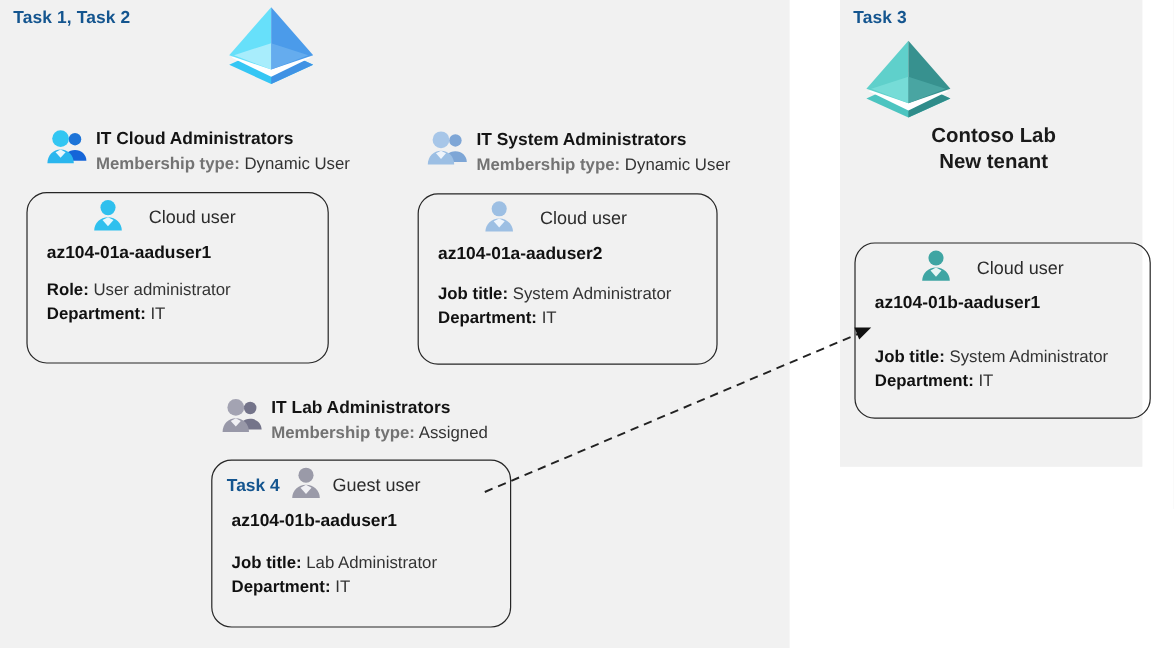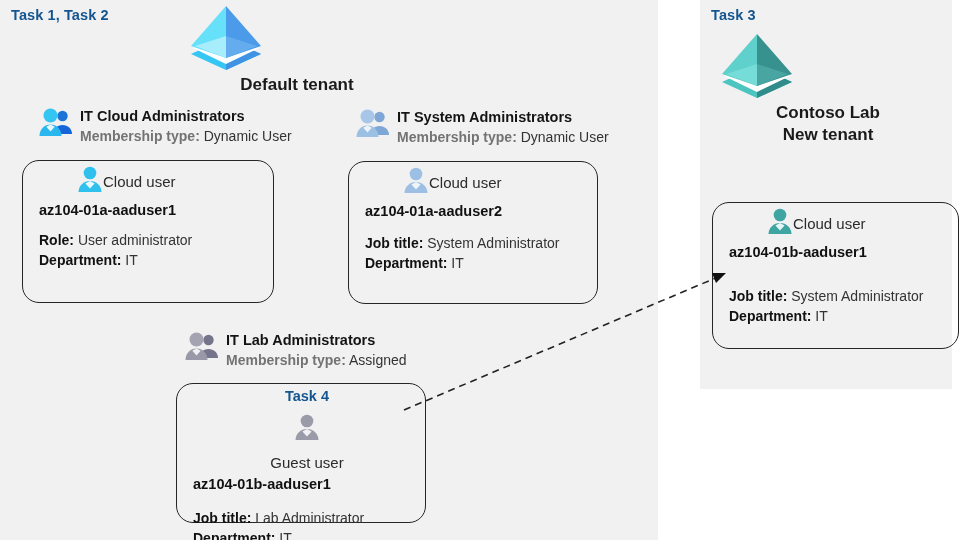--- a/index.html
+++ b/index.html
@@ -56,23 +56,23 @@
     background:transparent;
     box-sizing:border-box;
   }
   #card-user1{left:22px;top:160px;width:252px;height:143px;}
   #card-user2{left:348px;top:161px;width:250px;height:143px;}
   #card-user3{left:712px;top:202px;width:247px;height:147px;}
   #card-user4{left:176px;top:383px;width:250px;height:140px;}
 
   .card-head{
     display:flex;align-items:center;justify-content:flex-start;
-    gap:0;padding-top:4px;padding-left:54px;
-  }
-  .card-head.wide{padding-left:12px;gap:9px;flex-direction:column;}
+    gap:21px;padding-top:4px;padding-left:54px;
+  }
+  .card-head.wide{padding-left:12px;gap:9px;}
   .card-head-label{font-size:15px;color:#2b2b2b;white-space:nowrap;}
   .card-task{font-weight:bold;font-size:14.5px;color:#14558f;white-space:nowrap;}
 
   .card-username{
     font-weight:bold;font-size:14.5px;color:#111;
     padding-left:16px;margin-top:5px;white-space:nowrap;
   }
   .card-props{
     padding-left:16px;font-size:14px;color:#333;line-height:1.45;
   }
@@ -100,21 +100,20 @@
     <svg width="90" height="72" viewBox="0 0 90 72">
       <polygon points="10,52 45,36 80,52 45,68" fill="#35c6f4"></polygon>
       <polygon points="45,36 80,52 45,68" fill="#3f92e4"></polygon>
       <polygon points="12,46 45,30 78,46 45,62" fill="#ffffff"></polygon>
       <polygon points="45,4 10,44 45,56" fill="#67e0fa"></polygon>
       <polygon points="45,4 80,44 45,56" fill="#4b9bea"></polygon>
       <polygon points="45,34 14,44 45,56" fill="#aeeefc" opacity="0.92"></polygon>
       <polygon points="45,34 76,44 45,56" fill="#67aeee" opacity="0.92"></polygon>
     </svg>
   </div>
-  <div class="tenant-name">Default tenant</div>
 </div>
 
 <div class="tenant" id="tenant-new">
   <div class="pyramid">
     <svg width="90" height="72" viewBox="0 0 90 72">
       <polygon points="10,52 45,36 80,52 45,68" fill="#4cc4c0"></polygon>
       <polygon points="45,36 80,52 45,68" fill="#2f8c8a"></polygon>
       <polygon points="12,46 45,30 78,46 45,62" fill="#ffffff"></polygon>
       <polygon points="45,4 10,44 45,56" fill="#5fd0cb"></polygon>
       <polygon points="45,4 80,44 45,56" fill="#37918f"></polygon>

